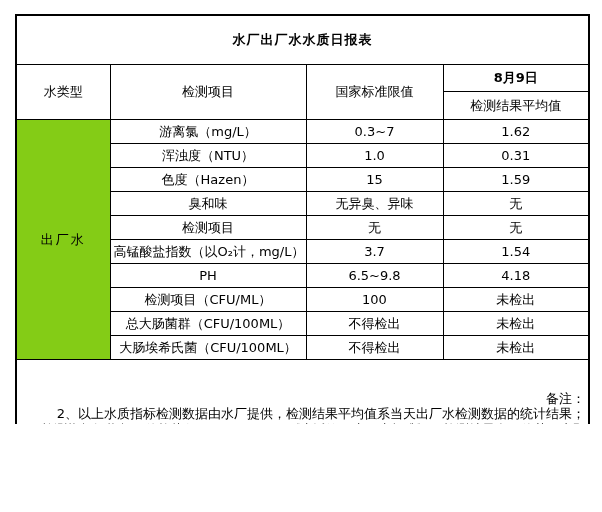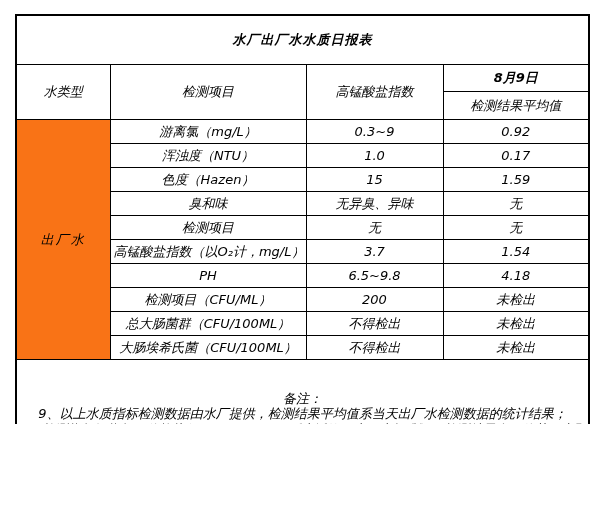--- a/index.html
+++ b/index.html
@@ -9,21 +9,20 @@
     width: 602px;
     height: 512px;
     font-family: "DejaVu Sans", sans-serif;
     color: #000000;
   }
   .page {
     position: relative;
     width: 602px;
     height: 424px;
     overflow: hidden;
-    font-style: italic;
   }
   table.report {
     border-collapse: collapse;
     table-layout: fixed;
     width: 573px;
     margin: 14px 0 0 15px;
     border: 2px solid #000000;
   }
   table.report td {
     border: 1px solid #000000;
@@ -60,57 +59,57 @@
   }
   td.notes-cell {
     height: 124px;
     text-align: left;
     vertical-align: top;
     padding: 7px 5px 0 5px;
     font-size: 13px;
     line-height: 20px;
     white-space: normal;
   }
-  .note-line { margin: 0; }
+  .note-line { margin: 0; text-align: right; }
 </style>
 </head>
 <body>
 
 <div class="page">
   <table class="report">
     <colgroup>
       <col style="width:94px">
       <col style="width:196px">
       <col style="width:137px">
       <col style="width:146px">
     </colgroup>
     <tbody>
       <tr>
         <td colspan="4" class="title-cell">水厂出厂水水质日报表</td>
       </tr>
       <tr>
         <td rowspan="2" class="hdr">水类型</td>
         <td rowspan="2" class="hdr">检测项目</td>
-        <td rowspan="2" class="hdr">高锰酸盐指数</td>
+        <td rowspan="2" class="hdr">国家标准限值</td>
         <td class="date-cell">8月9日</td>
       </tr>
       <tr>
         <td class="hdr result-hdr-cell">检测结果平均值</td>
       </tr>
 
       <tr class="data-row">
-        <td rowspan="10" class="watertype-cell" style="background-color: #f97316;">出厂水</td>
+        <td rowspan="10" class="watertype-cell" style="background-color: #84cc16;">出厂水</td>
         <td class="item-cell">游离氯（mg/L）</td>
-        <td>0.3~9</td>
-        <td>0.92</td>
+        <td>0.3~7</td>
+        <td>1.62</td>
       </tr>
       <tr class="data-row">
         <td class="item-cell">浑浊度（NTU）</td>
         <td>1.0</td>
-        <td>0.17</td>
+        <td>0.31</td>
       </tr>
       <tr class="data-row">
         <td class="item-cell">色度（Hazen）</td>
         <td>15</td>
         <td>1.59</td>
       </tr>
       <tr class="data-row">
         <td class="item-cell">臭和味</td>
         <td>无异臭、异味</td>
         <td>无</td>
@@ -125,37 +124,37 @@
         <td>3.7</td>
         <td>1.54</td>
       </tr>
       <tr class="data-row">
         <td class="item-cell">PH</td>
         <td>6.5~9.8</td>
         <td>4.18</td>
       </tr>
       <tr class="data-row">
         <td class="item-cell">检测项目（CFU/ML）</td>
-        <td>200</td>
+        <td>100</td>
         <td>未检出</td>
       </tr>
       <tr class="data-row">
         <td class="item-cell">总大肠菌群（CFU/100ML）</td>
         <td>不得检出</td>
         <td>未检出</td>
       </tr>
       <tr class="data-row">
         <td class="item-cell">大肠埃希氏菌（CFU/100ML）</td>
         <td>不得检出</td>
         <td>未检出</td>
       </tr>
 
       <tr>
         <td colspan="4" class="notes-cell">
           <div class="note-line">备注：</div>
-          <div class="note-line">9、以上水质指标检测数据由水厂提供，检测结果平均值系当天出厂水检测数据的统计结果；</div>
+          <div class="note-line">2、以上水质指标检测数据由水厂提供，检测结果平均值系当天出厂水检测数据的统计结果；</div>
           <div class="note-line">2、检测指标及指标限值均执行GB5749-2022《生活饮用水卫生标准》，检测结果在限值范围内即为合格；</div>
           <div class="note-line">3、由于检测方法的限制，报表中“菌落总数”为48小时前出厂水的检测结果；“总大肠菌群”为24小时前出厂水的检测结果；“大肠埃希氏菌群”为28-30小时前出厂水的检测结果。</div>
         </td>
       </tr>
     </tbody>
   </table>
 </div>
 
 </body></html>

